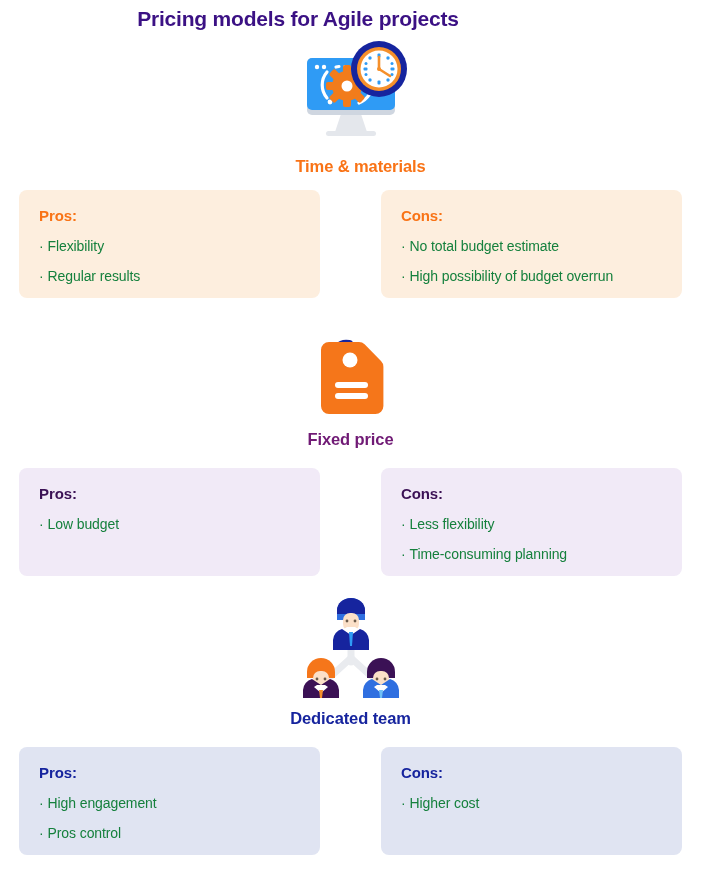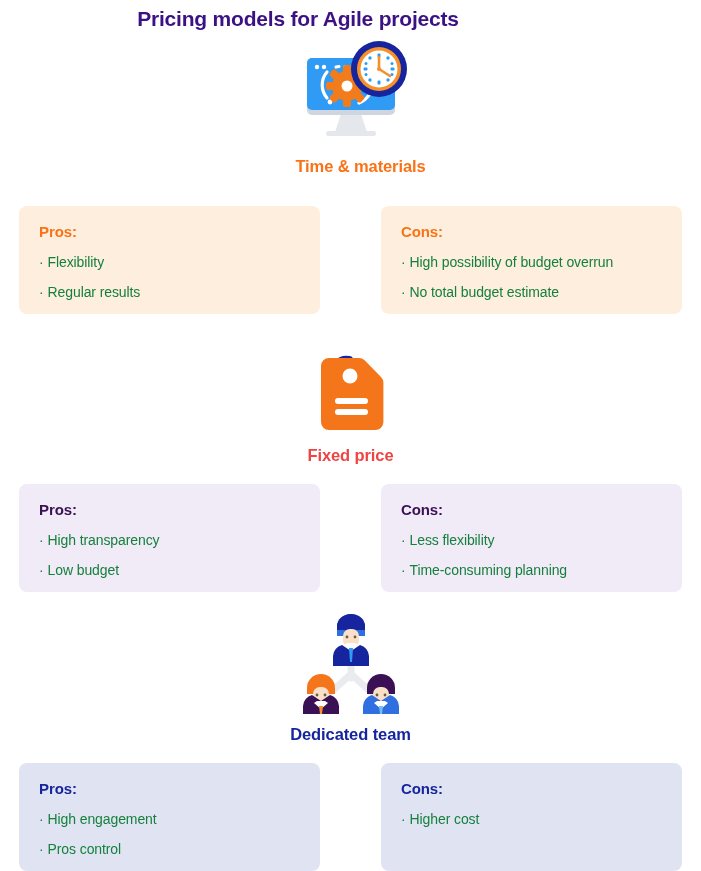--- a/index.html
+++ b/index.html
@@ -66,31 +66,31 @@
   }
   .card-item:last-child { margin-bottom: 0; }
   .dot { margin-right: 4px; }
 
   
   .theme-tm .section-label { color: #f97316; }
   .theme-tm .card { background: #fdeede; }
   .theme-tm .card-title { color: #f97316; }
 
   
-  .theme-fp .section-label { color: #ef4444; }
+  .theme-fp .section-label { color: #701a75; }
   .theme-fp .card { background: #f1eaf7; }
   .theme-fp .card-title { color: #3b1155; }
 
   
   .theme-dt .section-label { color: #16249e; }
   .theme-dt .card { background: #e0e4f2; }
   .theme-dt .card-title { color: #16249e; }
 
   .sec1 .icon-wrap { height: 110px; margin-top: 2px; }
-  .sec1 .section-label { margin-top: 14px; margin-bottom: 30px; padding-left: 20px; }
+  .sec1 .section-label { margin-top: 14px; margin-bottom: 14px; padding-left: 20px; }
   .sec2 .icon-wrap { height: 100px; margin-top: 22px; }
   .sec2 .section-label { margin-top: 10px; margin-bottom: 19px; }
   .sec3 .icon-wrap { height: 100px; margin-top: 22px; }
   .sec3 .section-label { margin-top: 11px; margin-bottom: 19px; }
 </style>
 </head>
 <body>
 
 <div class="page">
 
@@ -153,22 +153,22 @@
     <div class="section-label">Time &amp; materials</div>
 
     <div class="cards">
       <div class="card">
         <div class="card-title">Pros:</div>
         <div class="card-item"><span class="dot">·</span><span>Flexibility</span></div>
         <div class="card-item"><span class="dot">·</span><span>Regular results</span></div>
       </div>
       <div class="card">
         <div class="card-title">Cons:</div>
+        <div class="card-item"><span class="dot">·</span><span>No total budget estimate</span></div>
         <div class="card-item"><span class="dot">·</span><span>High possibility of budget overrun</span></div>
-        <div class="card-item"><span class="dot">·</span><span>No total budget estimate</span></div>
       </div>
     </div>
   </div>
 
   <div class="section sec2 theme-fp">
 
     <div class="icon-wrap">
       <svg width="92" height="96" viewBox="0 0 92 96">
 
         <path d="M44 22 a13 13 0 1 0 4 24" fill="none" stroke="#16249e" stroke-width="8" stroke-linecap="round"></path>
@@ -180,21 +180,20 @@
         <rect x="30" y="60" width="33" height="6" rx="3" fill="#ffffff"></rect>
         <rect x="30" y="71" width="33" height="6" rx="3" fill="#ffffff"></rect>
       </svg>
     </div>
 
     <div class="section-label">Fixed price</div>
 
     <div class="cards">
       <div class="card">
         <div class="card-title">Pros:</div>
-        <div class="card-item"><span class="dot">·</span><span>High transparency</span></div>
         <div class="card-item"><span class="dot">·</span><span>Low budget</span></div>
       </div>
       <div class="card">
         <div class="card-title">Cons:</div>
         <div class="card-item"><span class="dot">·</span><span>Less flexibility</span></div>
         <div class="card-item"><span class="dot">·</span><span>Time-consuming planning</span></div>
       </div>
     </div>
   </div>
 

